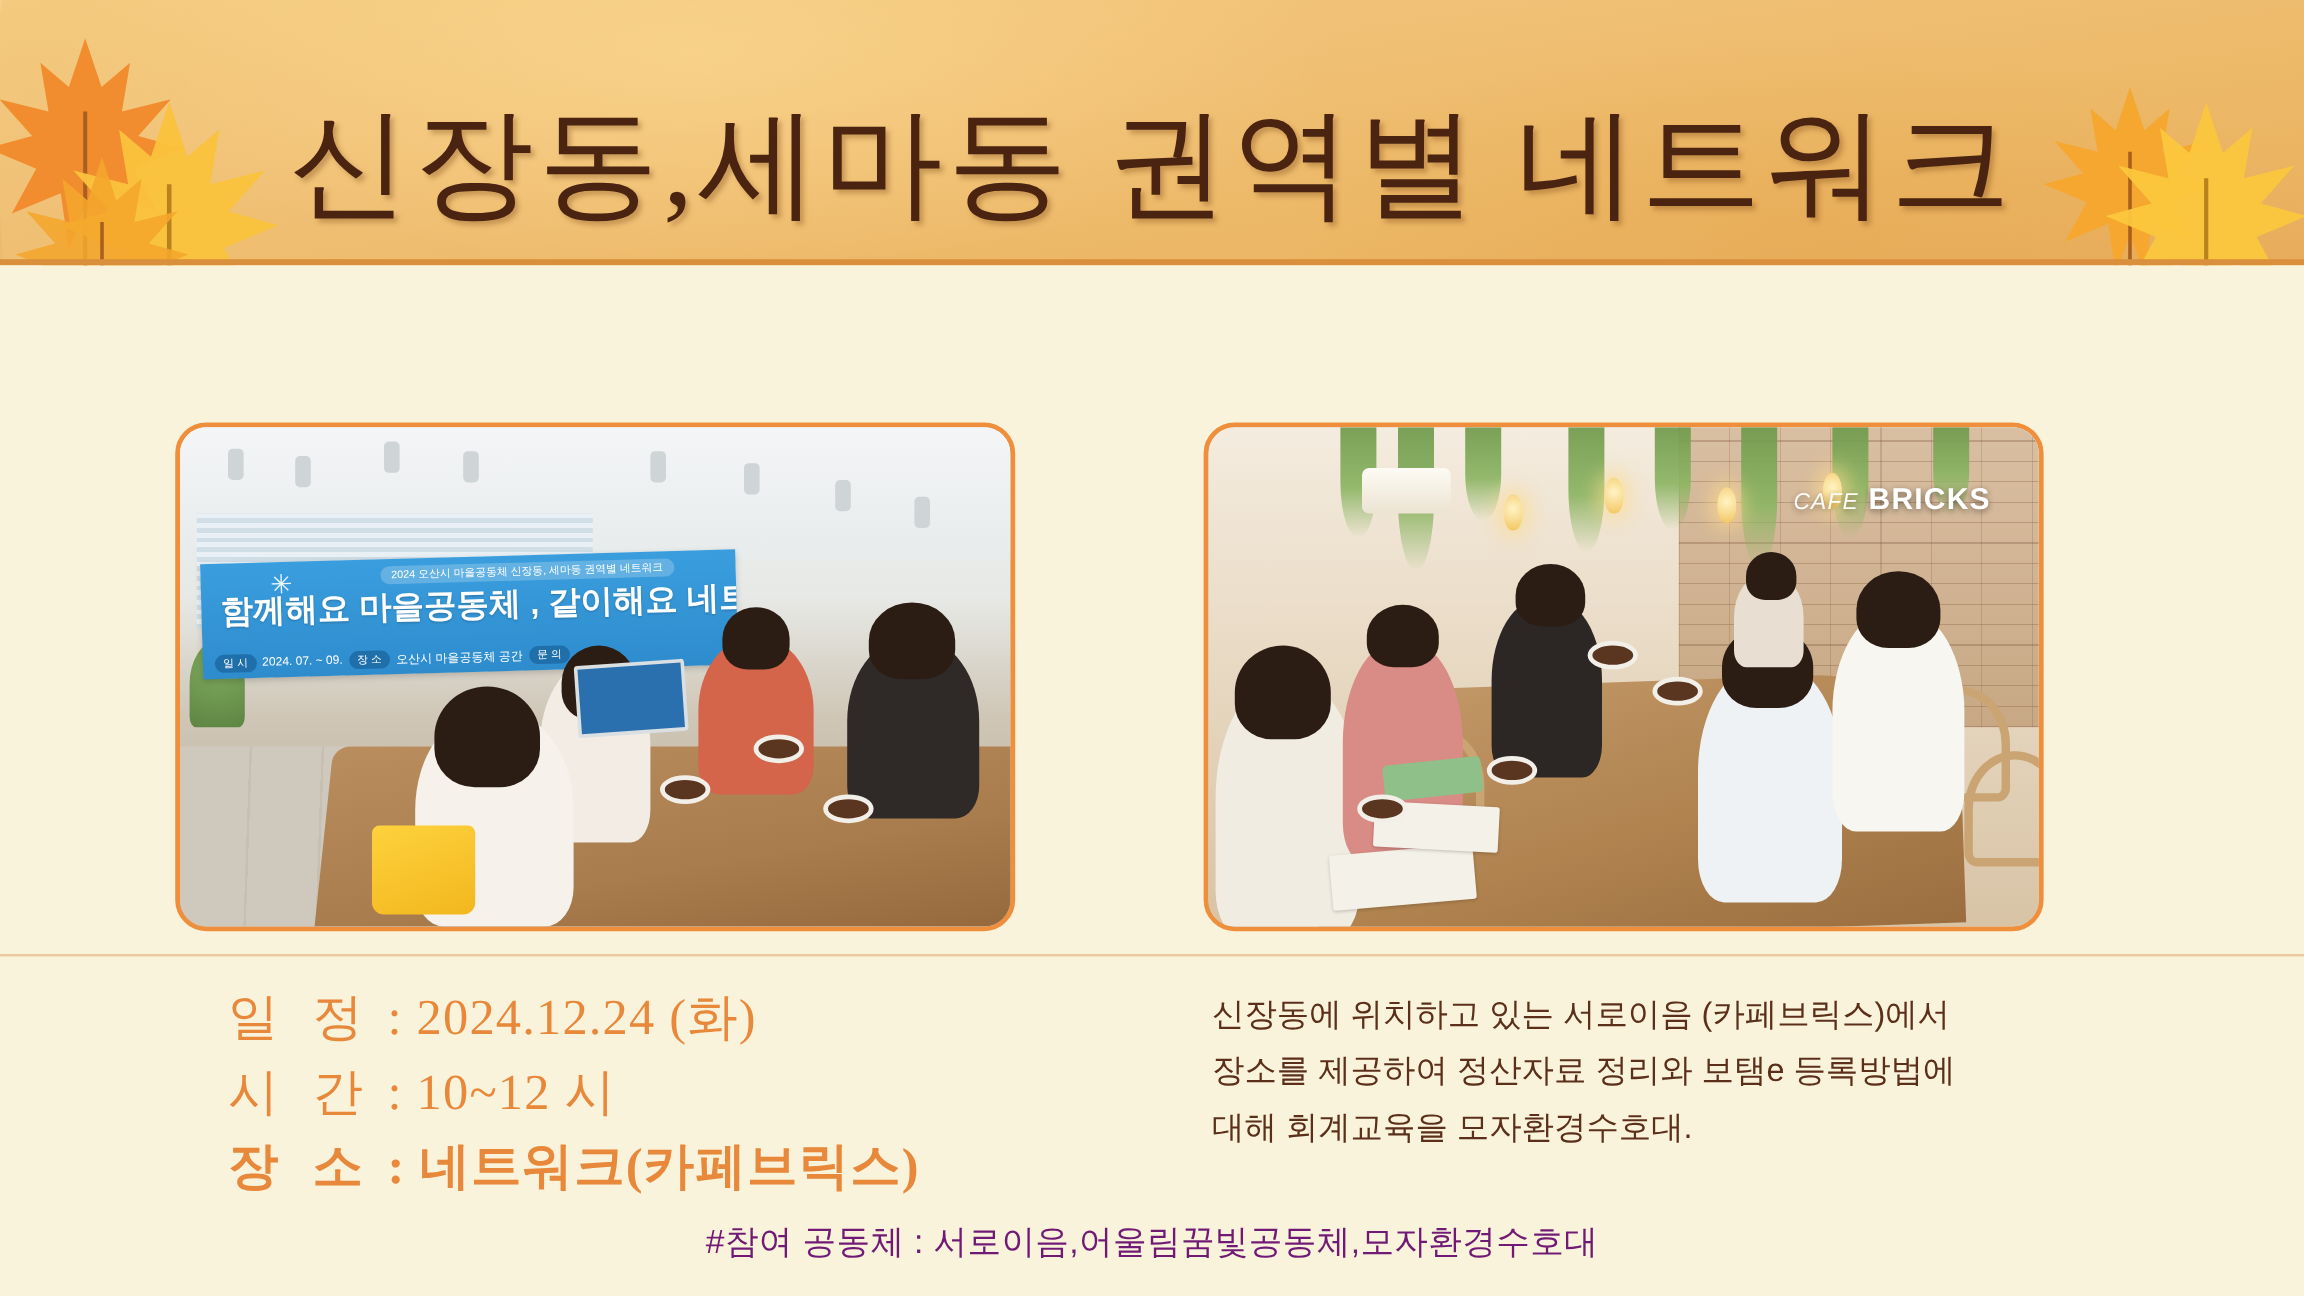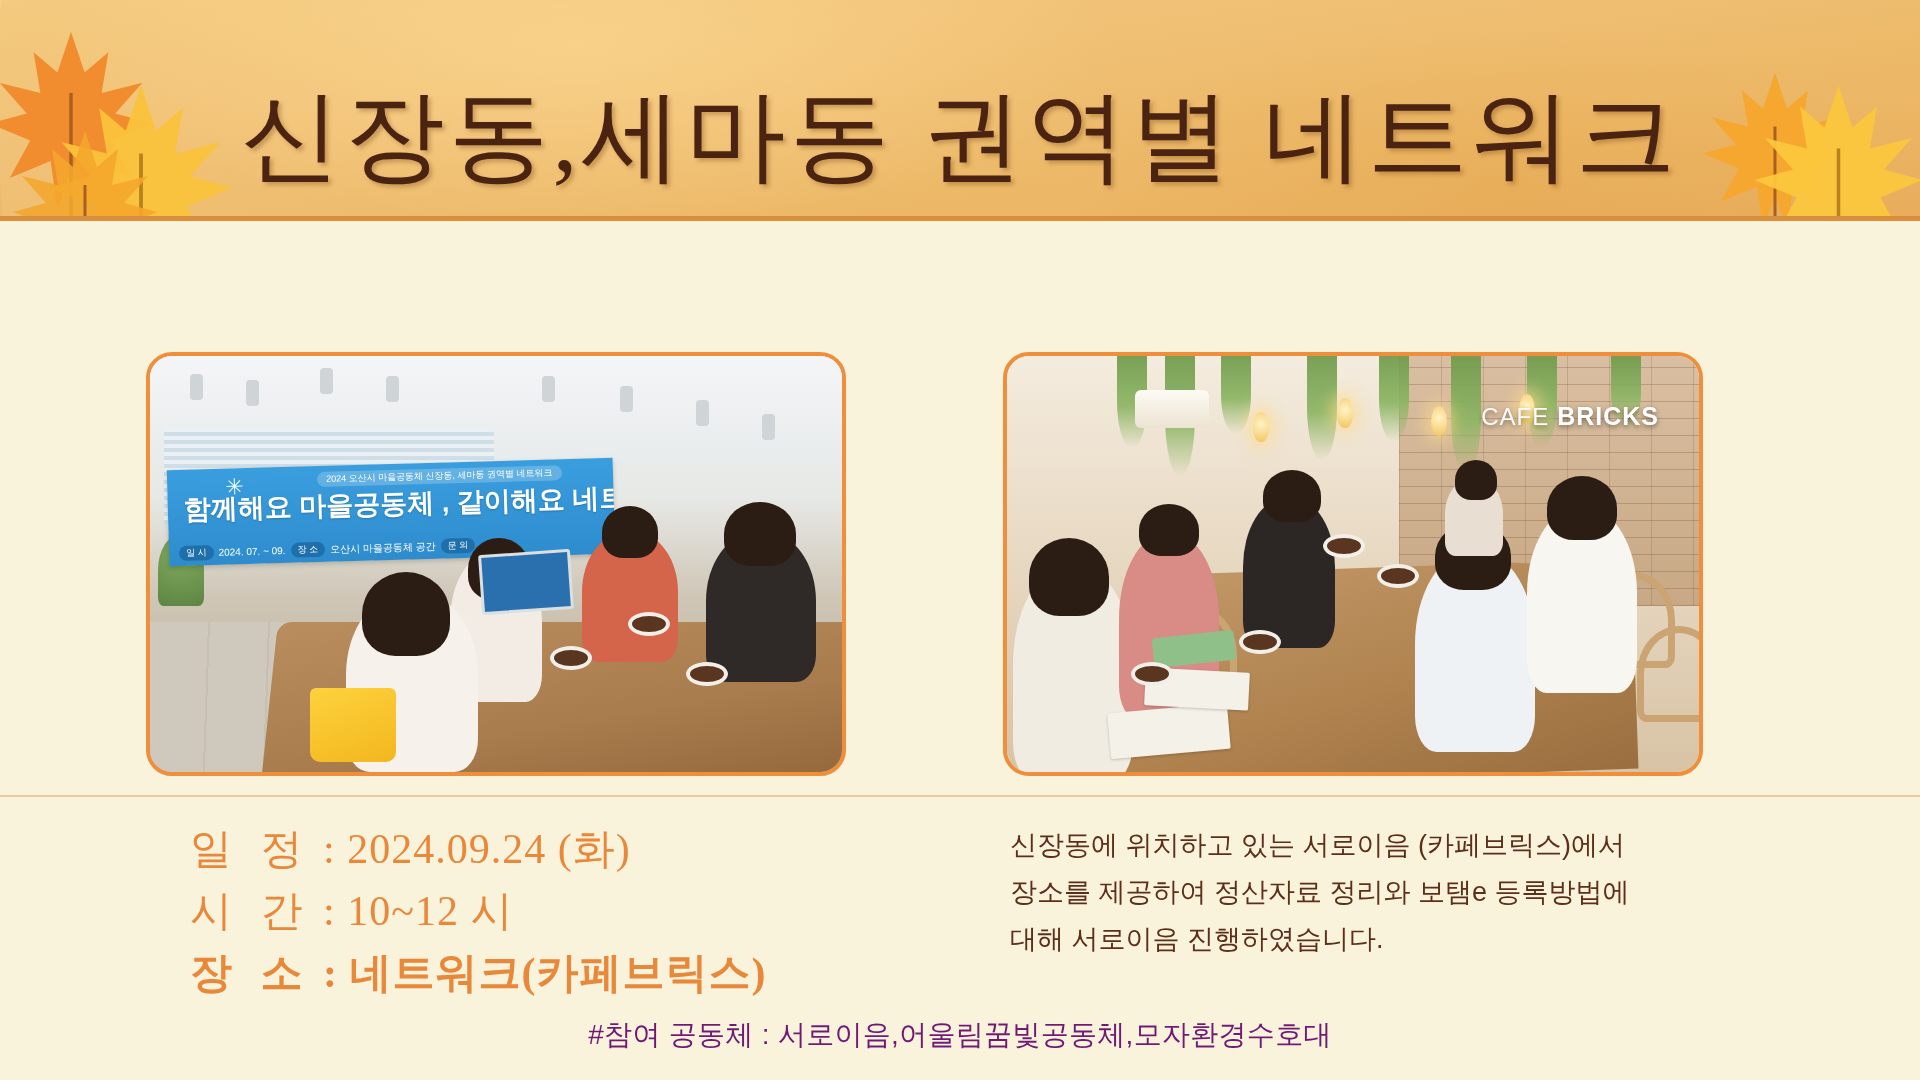--- a/index.html
+++ b/index.html
@@ -173,21 +173,21 @@
     background:
       repeating-linear-gradient(0deg, rgba(120,80,55,0.30) 0 1px, rgba(0,0,0,0) 1px 17px),
       repeating-linear-gradient(90deg, rgba(120,80,55,0.22) 0 1px, rgba(0,0,0,0) 1px 42px),
       linear-gradient(180deg, #d9bfa2 0%, #c8a884 100%);
   }
   .cafe-sign {
     position: absolute; right: 40px; top: 46px;
     color: #fff; font-size: 25px; letter-spacing: 1px;
     text-shadow: 0 2px 5px rgba(0,0,0,.45); white-space: nowrap;
   }
-  .cafe-sign .light { font-weight: 300; font-size: 24px; opacity: .95; }
+  .cafe-sign .light { font-weight: 300; font-size: 19px; opacity: .95; font-style: italic; }
   .cafe-sign .bold  { font-weight: bold; }
   .vine {
     position: absolute; top: 0; width: 30px; height: 92px;
     background: linear-gradient(180deg, #6f9a4b 0%, #8cb563 55%, rgba(140,181,99,0) 100%);
     border-radius: 0 0 50% 50%;
     opacity: .92;
   }
   .bulb { position: absolute; width: 16px; height: 30px; background: radial-gradient(circle at 50% 40%, #fff3c4, #f2c45c); border-radius: 50% 50% 46% 46%; box-shadow: 0 0 16px 6px rgba(255,220,140,.65); }
   .lamp-shade { position: absolute; left: 128px; top: 34px; width: 74px; height: 38px; background: linear-gradient(180deg,#fdfbf4,#ece3d2); border-radius: 6px; }
   .table-r {
@@ -398,35 +398,35 @@
       </div>
     </div>
   </div>
 
   <div class="divider"></div>
 
   <div class="info-left">
     <div class="info-line">
       <span class="k-label">일 정</span>
       <span>:</span>
-      <span>2024.09.24 (화)</span>
+      <span>2024.12.24 (화)</span>
     </div>
     <div class="info-line">
       <span class="k-label">시 간</span>
       <span>:</span>
       <span>10~12 시</span>
     </div>
     <div class="info-line venue">
       <span class="k-label">장 소</span>
       <span>:</span>
       <span>네트워크(카페브릭스)</span>
     </div>
   </div>
 
   <div class="desc-right">
     <span class="desc-line">신장동에 위치하고 있는 서로이음 (카페브릭스)에서</span>
     <span class="desc-line">장소를 제공하여 정산자료 정리와 보탬e 등록방법에</span>
-    <span class="desc-line">대해 서로이음 진행하였습니다.</span>
+    <span class="desc-line">대해 회계교육을 모자환경수호대.</span>
   </div>
 
   <div class="hashtag">#참여 공동체 : 서로이음,어울림꿈빛공동체,모자환경수호대</div>
 
 </div>
 
 </body></html>

